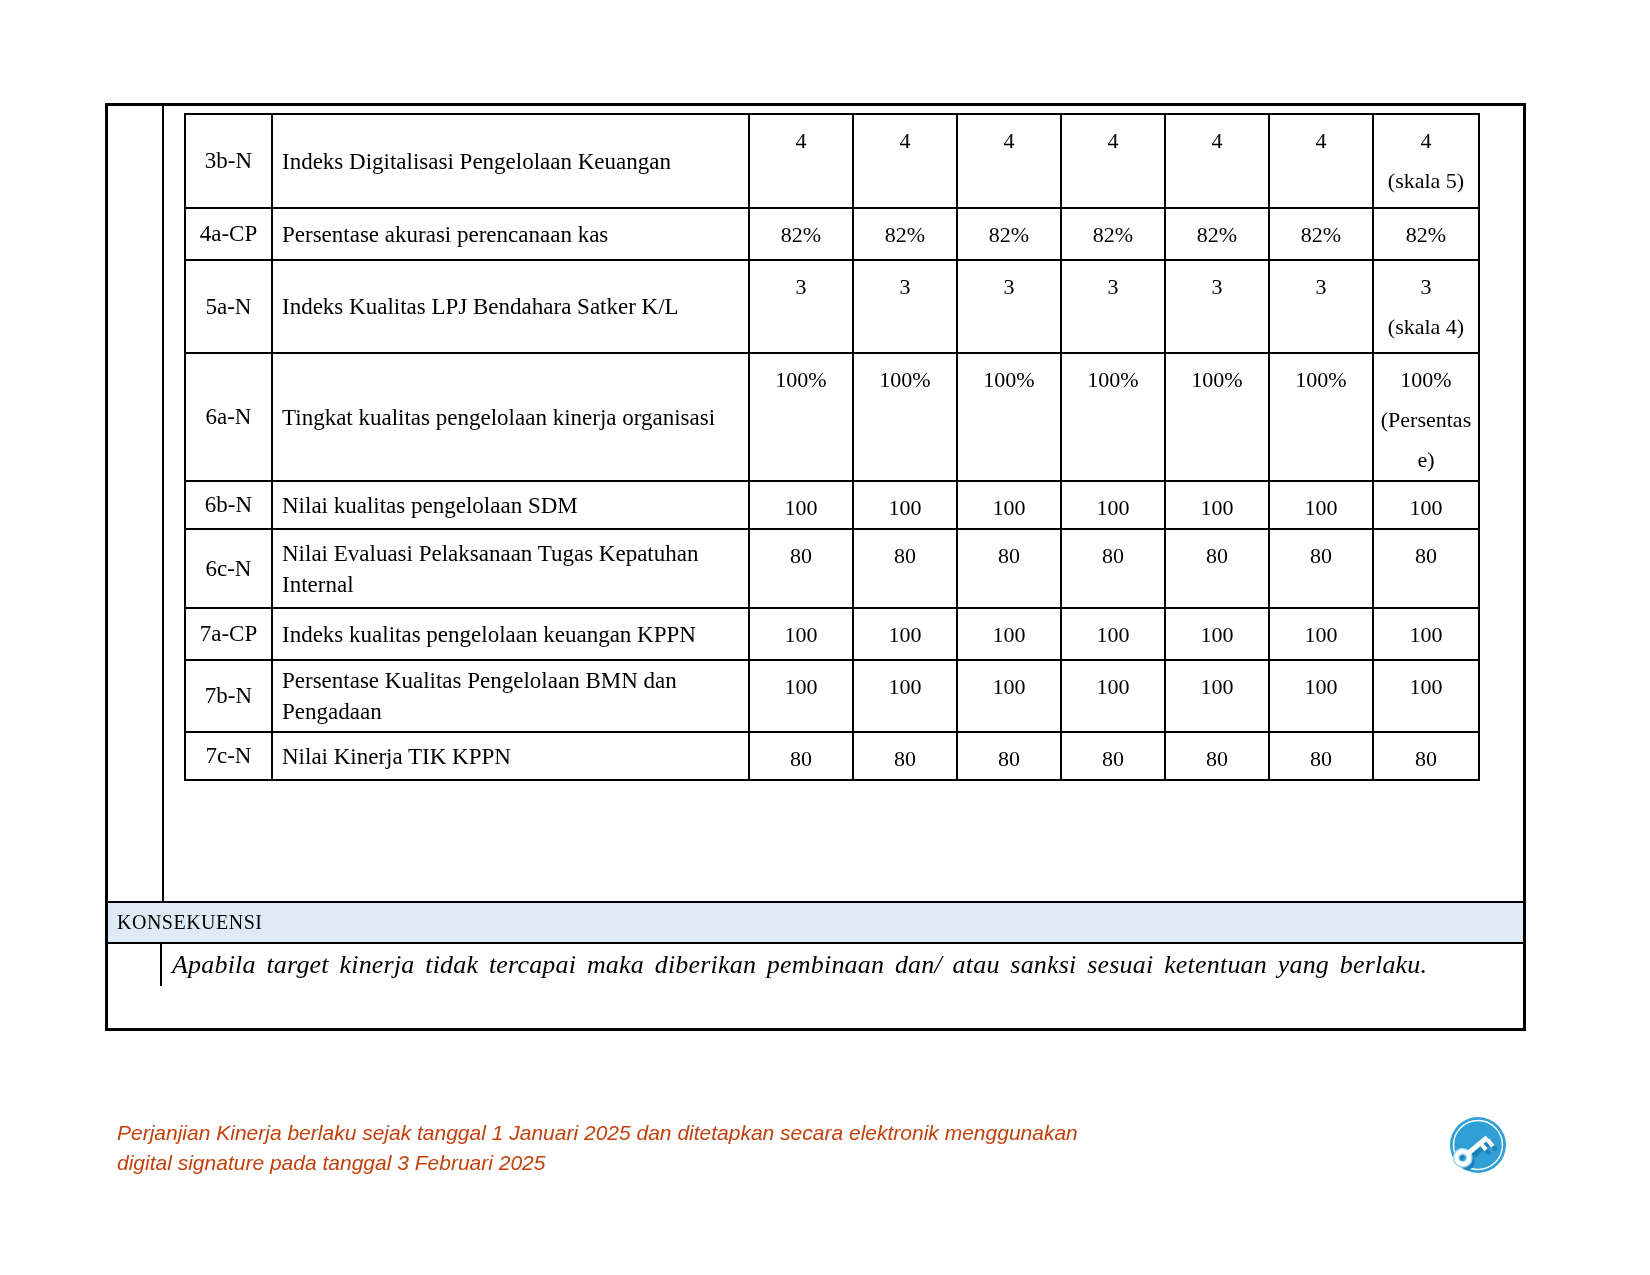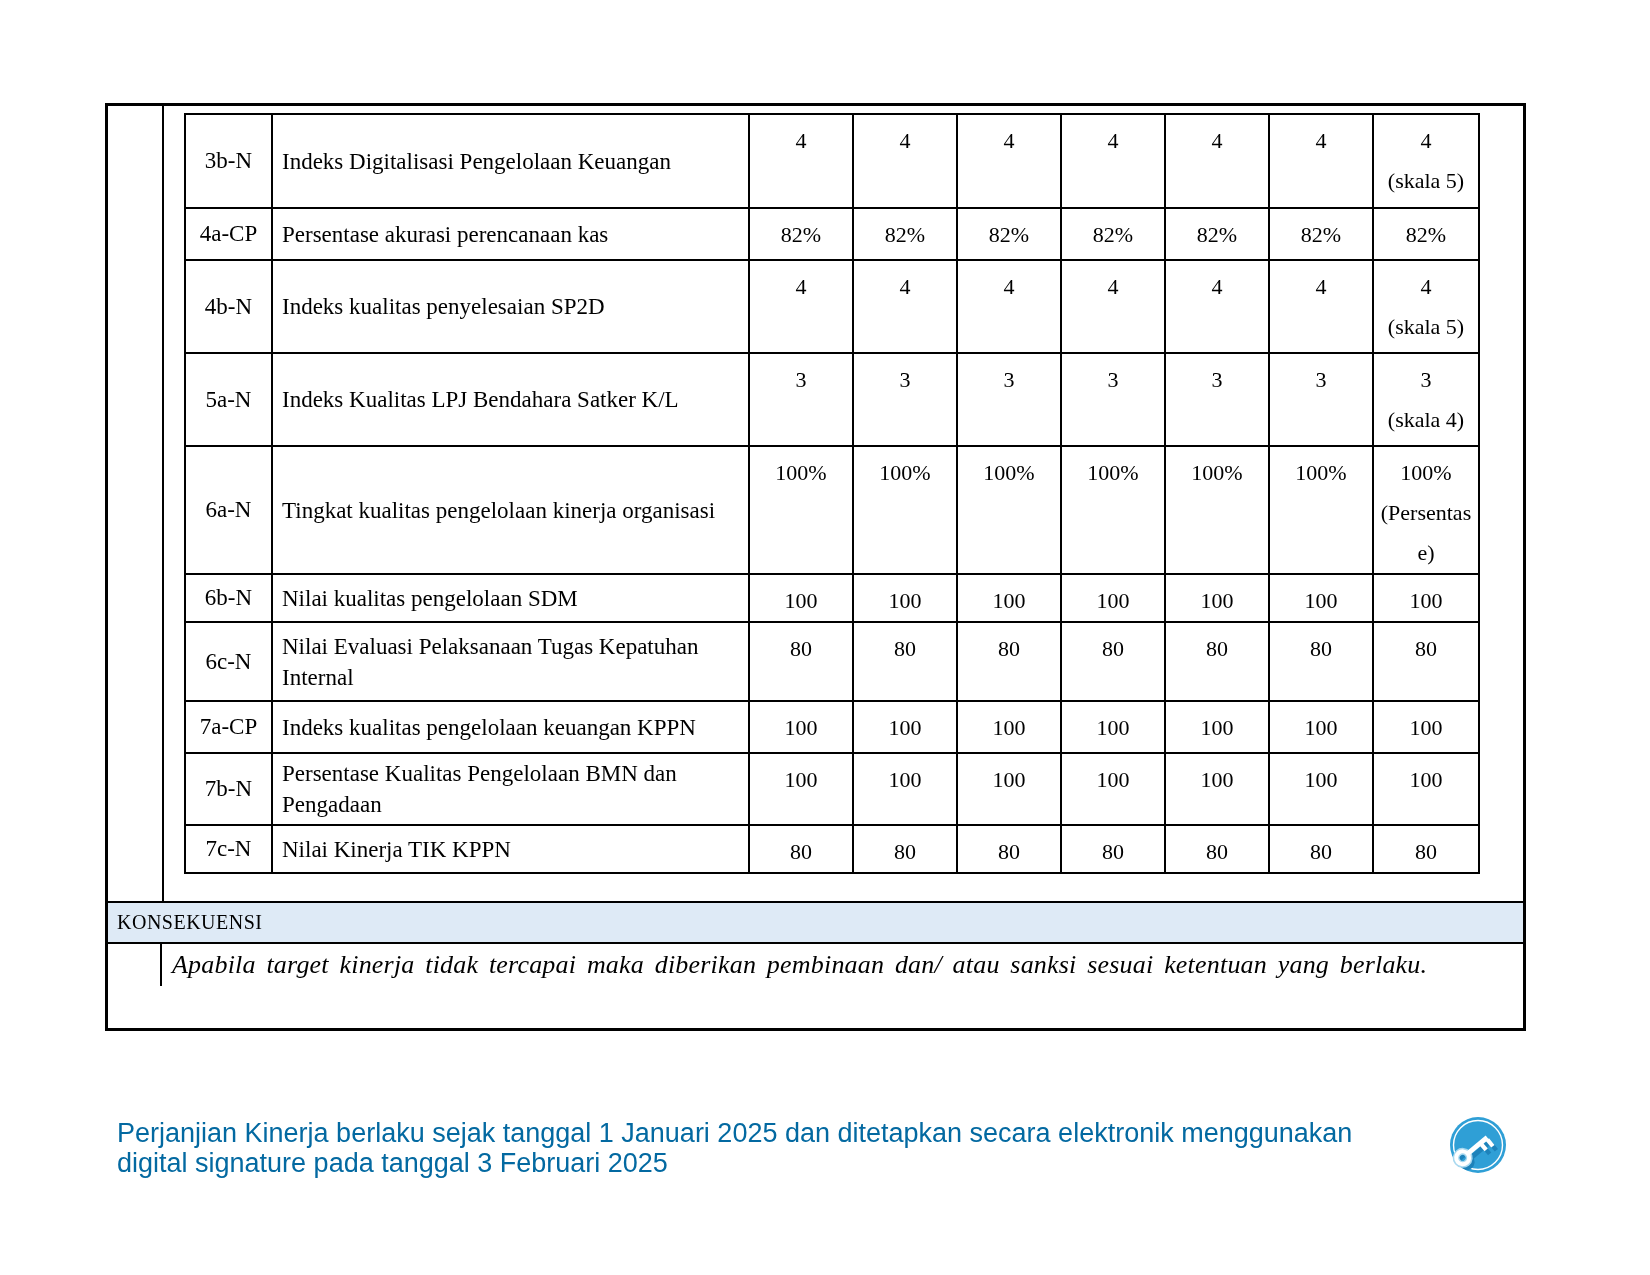--- a/index.html
+++ b/index.html
@@ -50,22 +50,22 @@
     flex: 1; display: flex; align-items: center;
     padding-left: 10px;
     font-style: italic; font-size: 26px;
     letter-spacing: 0.2px; word-spacing: 4px;
   }
 
   
   .footer-note {
     position: absolute; left: 117px; top: 1118px;
     font-family: "Liberation Sans", sans-serif;
-    font-size: 27px; line-height: 30px;
-    color: #0369a1;
+    font-style: italic; font-size: 21px; line-height: 30px;
+    color: #c2410c;
   }
 
   
   .logo { position: absolute; left: 1447px; top: 1115px; width: 62px; height: 62px; }
 </style>
 </head>
 <body>
 
 <div class="outer-table">
 
@@ -129,46 +129,20 @@
               <div>82%</div>
             </td>
             <td class="val">
               <div>82%</div>
             </td>
             <td class="val">
               <div>82%</div>
             </td>
           </tr>
           <tr style="height: 93px;">
-            <td class="code">4b-N</td>
-            <td class="ind">Indeks kualitas penyelesaian SP2D</td>
-            <td class="val">
-              <div>4</div>
-            </td>
-            <td class="val">
-              <div>4</div>
-            </td>
-            <td class="val">
-              <div>4</div>
-            </td>
-            <td class="val">
-              <div>4</div>
-            </td>
-            <td class="val">
-              <div>4</div>
-            </td>
-            <td class="val">
-              <div>4</div>
-            </td>
-            <td class="val">
-              <div>4</div>
-              <div class="suffix">(skala 5)</div>
-            </td>
-          </tr>
-          <tr style="height: 93px;">
             <td class="code">5a-N</td>
             <td class="ind">Indeks Kualitas LPJ Bendahara Satker K/L</td>
             <td class="val">
               <div>3</div>
             </td>
             <td class="val">
               <div>3</div>
             </td>
             <td class="val">
               <div>3</div>

